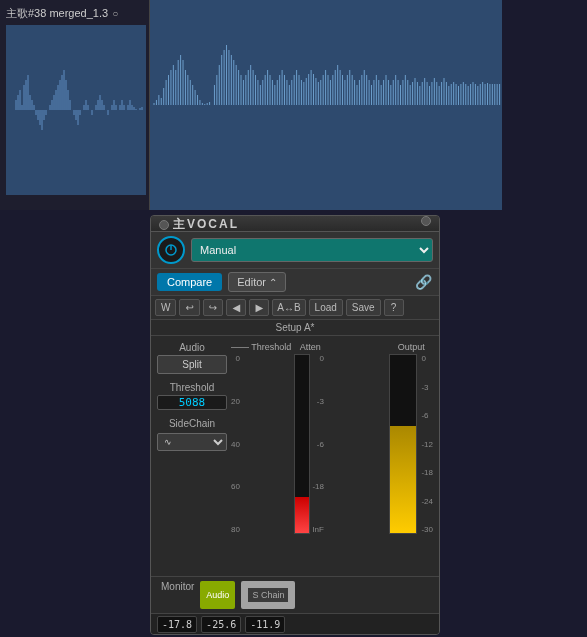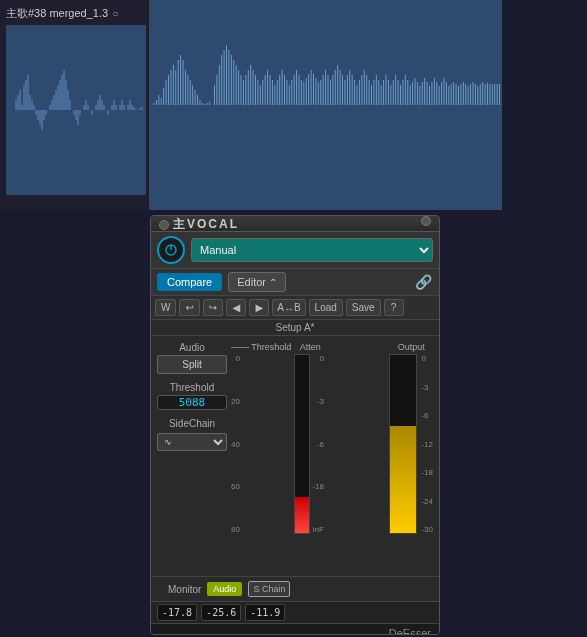--- a/index.html
+++ b/index.html
@@ -325,43 +325,42 @@
       flex-direction: column;
       justify-content: space-between;
       height: 180px;
       color: #888;
       font-size: 8px;
       padding-left: 2px;
     }
 
     
     .monitor-section {
-      padding: 4px 17px;
-      display: flex;
-      align-items: center;
+      padding: 4px 10px;
+      display: flex;
       gap: 6px;
       border-top: 1px solid #444;
     }
     .monitor-label {
       color: #aaa;
       font-size: 10px;
     }
     .audio-btn {
       background: #88aa00;
       color: #fff;
       border: none;
       padding: 2px 6px;
       font-size: 9px;
       cursor: pointer;
       border-radius: 2px;
     }
     .schain-btn {
       background: #3a3a3a;
       color: #aaa;
-      border: 1px solid #a3a3a3;
+      border: 7px solid #a3a3a3;
       padding: 2px 4px;
       font-size: 9px;
       cursor: pointer;
       border-radius: 2px;
     }
 
     
     .value-displays {
       display: flex;
       gap: 4px;

